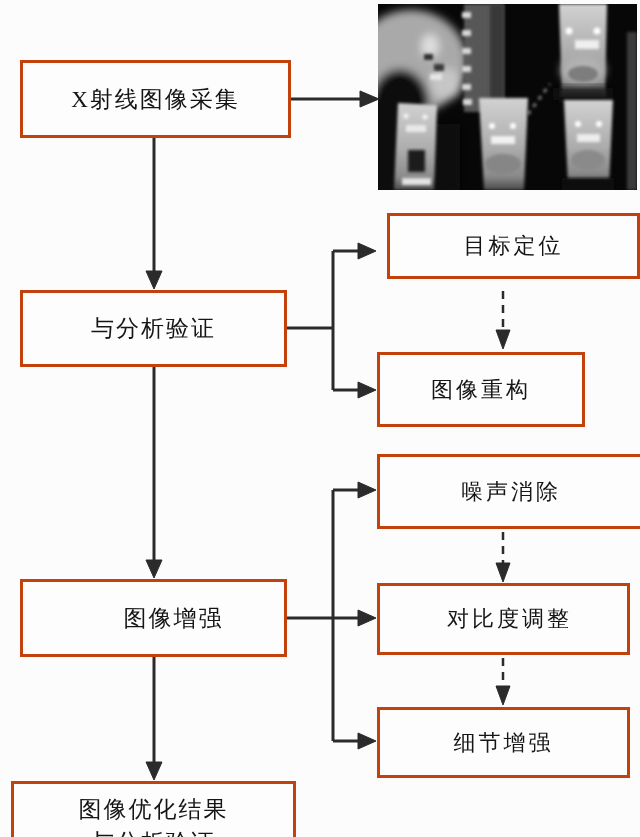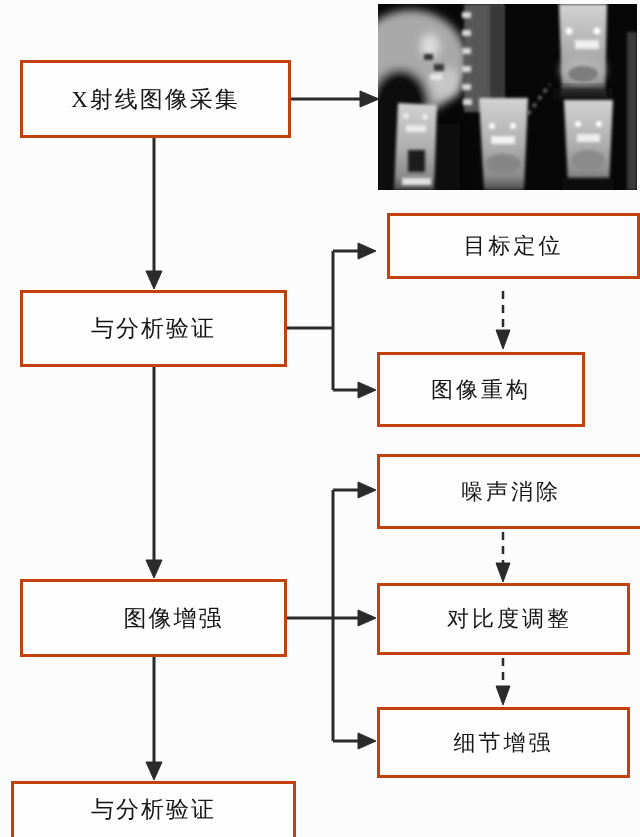--- a/index.html
+++ b/index.html
@@ -93,20 +93,21 @@
 
   <div class="node" id="n-region">
     <span>与分析验证</span>
   </div>
 
   <div class="node" id="n-enhance">
     <span>图像增强</span>
   </div>
 
   <div class="node result" id="n-result">
+    <span>图像优化结果</span>
     <span>与分析验证</span>
   </div>
 
   <div class="node right" id="n-localize">
     <span>目标定位</span>
   </div>
 
   <div class="node right" id="n-reconstruct">
     <span>图像重构</span>
   </div>

